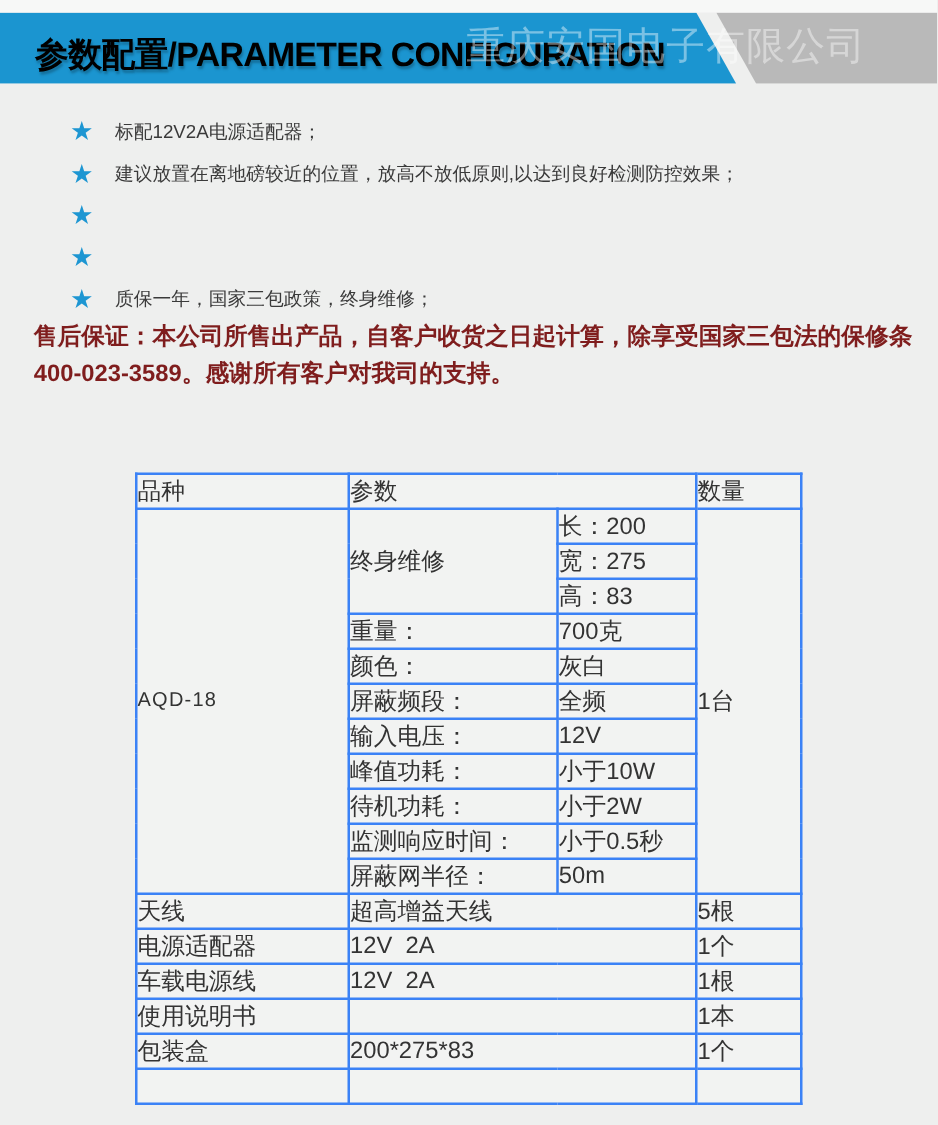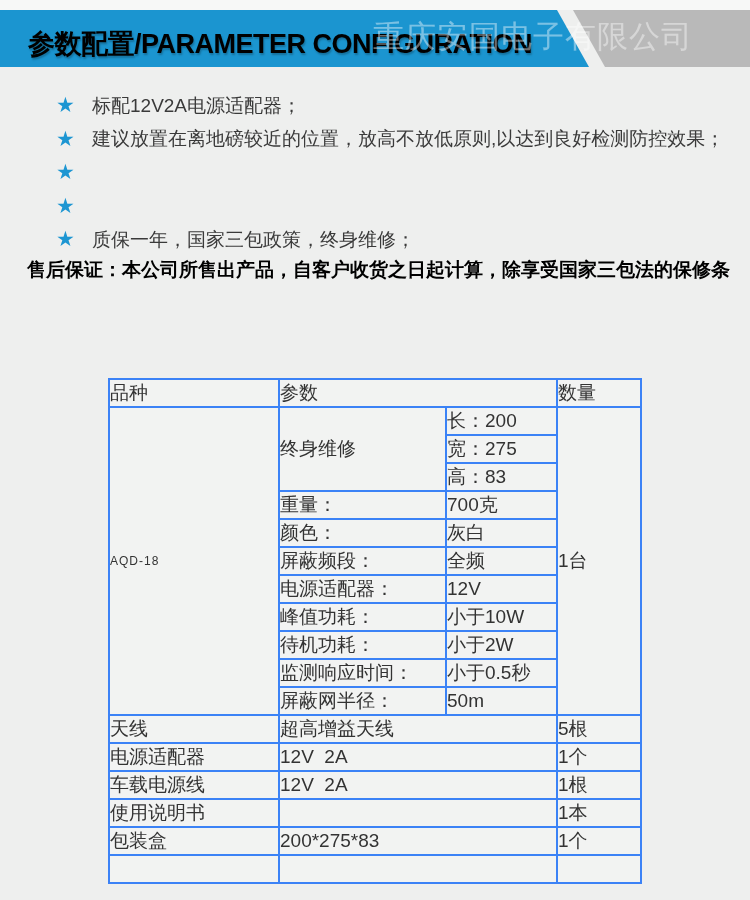--- a/index.html
+++ b/index.html
@@ -10,31 +10,31 @@
     clip-path:polygon(0 0,557px 0,589px 100%,0 100%);}
   .banner-gray{position:absolute;left:0;top:10px;width:750px;height:57px;background:#b9b9b9;
     clip-path:polygon(573px 0,750px 0,750px 100%,605px 100%);}
   .watermark{position:absolute;left:373px;top:16px;font-size:31px;font-weight:normal;
     color:rgba(255,255,255,0.42);letter-spacing:1px;white-space:nowrap;z-index:3;}
   .banner-title{position:absolute;left:28px;top:26px;z-index:2;font-size:27px;font-weight:bold;
     color:#000000;letter-spacing:-0.5px;white-space:nowrap;text-shadow:1px 2px 2px rgba(0,0,0,0.25);}
   .bullets{position:absolute;left:56px;top:89px;}
   .bullet-row{display:flex;align-items:center;height:33.5px;}
   .star{font-family:"DejaVu Sans",sans-serif;color:#1d96d2;font-size:21px;width:24px;margin-right:12px;line-height:1;}
-  .bullet-text{font-size:19px;color:#3a3a3a;white-space:nowrap;}
+  .bullet-text{font-size:15px;color:#3a3a3a;white-space:nowrap;}
   .aftersale{position:absolute;left:27px;top:255px;width:700px;font-size:19px;font-weight:bold;
-    color:#000000;line-height:30px;}
+    color:#7f1d1d;line-height:30px;}
   .aftersale span{display:block;white-space:nowrap;}
   .tablewrap{position:absolute;left:108px;top:378px;}
   table{border-collapse:collapse;table-layout:fixed;width:532px;}
   td{border:2px solid #3b82f6;background:#f2f3f2;vertical-align:middle;
     font-size:19px;color:#333;padding:0;overflow:hidden;}
   tr{height:27.5px;}
   tr.hdr{height:28px;}
-  td.model{font-size:12px;letter-spacing:1px;}
+  td.model{font-size:16px;letter-spacing:1px;}
   td.pre{white-space:pre;}
 </style>
 </head>
 <body>
 
 <div class="page">
   <div class="top-strip"></div>
 
   <div class="banner-blue"></div>
   <div class="banner-gray"></div>
@@ -57,20 +57,21 @@
       <span class="star">★</span>
     </div>
     <div class="bullet-row">
       <span class="star">★</span>
       <span class="bullet-text">质保一年，国家三包政策，终身维修；</span>
     </div>
   </div>
 
   <div class="aftersale">
     <span>售后保证：本公司所售出产品，自客户收货之日起计算，除享受国家三包法的保修条</span>
+    <span>400-023-3589。感谢所有客户对我司的支持。</span>
   </div>
 
   <div class="tablewrap">
     <table>
       <colgroup>
         <col style="width:170px">
           <col style="width:167px">
           <col style="width:111px">
           <col style="width:84px">
       </colgroup>
@@ -98,21 +99,21 @@
       </tr>
       <tr>
         <td>颜色：</td>
         <td>灰白</td>
       </tr>
       <tr>
         <td>屏蔽频段：</td>
         <td>全频</td>
       </tr>
       <tr>
-        <td>电源适配器：</td>
+        <td>输入电压：</td>
         <td>12V</td>
       </tr>
       <tr>
         <td>峰值功耗：</td>
         <td>小于10W</td>
       </tr>
       <tr>
         <td>待机功耗：</td>
         <td>小于2W</td>
       </tr>

